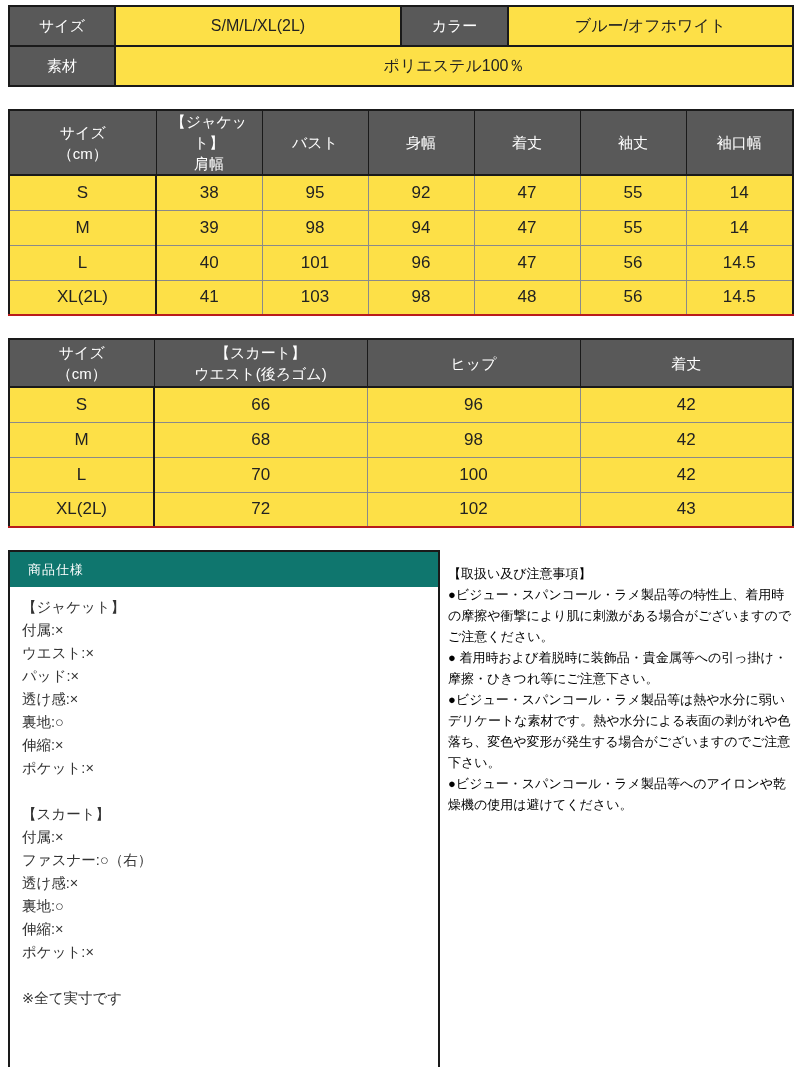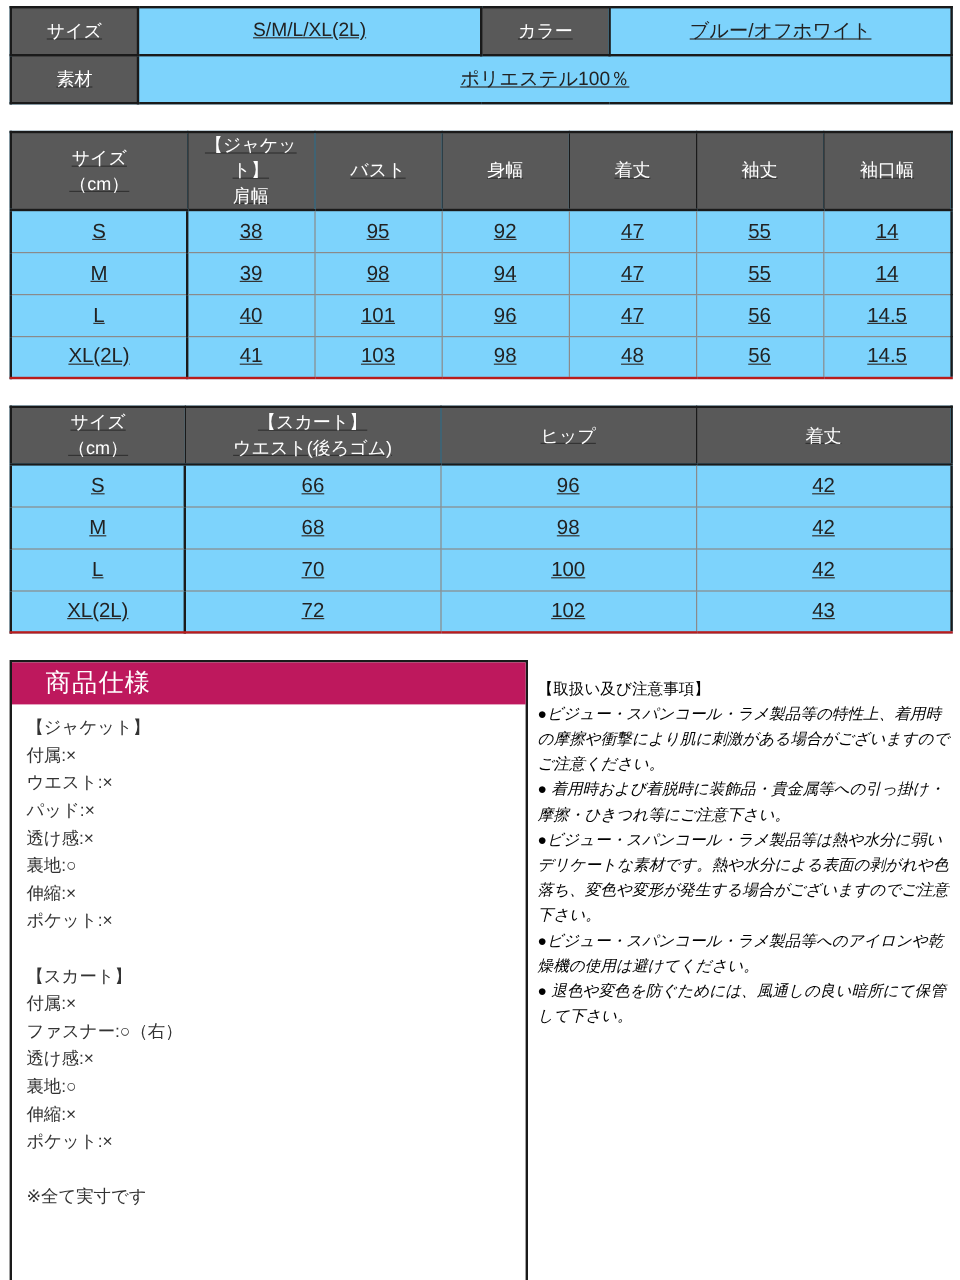--- a/index.html
+++ b/index.html
@@ -6,21 +6,21 @@
   html,body { background:#ffffff; }
   body {
     width:800px; height:1067px;
     font-family:"Liberation Sans","DejaVu Sans",sans-serif;
     color:#333333;
     position:relative;
     overflow:hidden;
   }
   .page { position:absolute; left:8px; top:5px; width:784px; }
 
-  table { border-collapse:collapse; table-layout:fixed; width:784px; background:#7dd3fc;text-decoration:underline; }
+  table { border-collapse:collapse; table-layout:fixed; width:784px; background:#fde047; }
   th, td { border:2px solid #1a1a1a; text-align:center; vertical-align:middle; overflow:hidden; }
   .dk { background:#595959; color:#ffffff; font-weight:normal; }
 
   
   .top-table { margin-bottom:22px; }
   .top-table th, .top-table td { height:40px; font-size:16px; color:#222; }
   .top-table .dk { font-size:15px; color:#fff; }
 
   
   .size-table { margin-bottom:22px; }
@@ -36,30 +36,30 @@
   .bottom { display:flex; align-items:flex-start; }
   .spec-box {
     width:432px; height:532px;
     border:2px solid #1a1a1a;
     margin-right:8px;
     background:#fff;
     flex:none;
   }
   .spec-bar {
     height:35px; line-height:35px;
-    background:#be185d; color:#ffffff;
-    font-size:21px; padding-left:28px;
+    background:#0f766e; color:#ffffff;
+    font-size:13px; padding-left:18px;
     letter-spacing:1px;
   }
   .spec-body { padding:9px 12px; font-size:14.5px; line-height:23px; color:#333; }
   .spec-line { min-height:23px; white-space:pre-wrap; }
 
   .notes { flex:1; padding-top:13px; font-size:13px; line-height:21px; color:#000000; }
   .notes-title { min-height:21px; }
-  .note-item { word-break:break-all; overflow-wrap:anywhere;font-style:italic; }
+  .note-item { word-break:break-all; overflow-wrap:anywhere; }
 </style>
 </head>
 <body>
 
 <div class="page">
 
   <table class="top-table">
     <colgroup>
         <col style="width:106px">
         <col style="width:286px">
@@ -217,17 +217,16 @@
         <div class="spec-line">※全て実寸です</div>
       </div>
     </div>
 
     <div class="notes">
       <div class="notes-title">【取扱い及び注意事項】</div>
       <div class="note-item">●ビジュー・スパンコール・ラメ製品等の特性上、着用時の摩擦や衝撃により肌に刺激がある場合がございますのでご注意ください。</div>
       <div class="note-item">● 着用時および着脱時に装飾品・貴金属等への引っ掛け・摩擦・ひきつれ等にご注意下さい。</div>
       <div class="note-item">●ビジュー・スパンコール・ラメ製品等は熱や水分に弱いデリケートな素材です。熱や水分による表面の剥がれや色落ち、変色や変形が発生する場合がございますのでご注意下さい。</div>
       <div class="note-item">●ビジュー・スパンコール・ラメ製品等へのアイロンや乾燥機の使用は避けてください。</div>
-      <div class="note-item">● 退色や変色を防ぐためには、風通しの良い暗所にて保管して下さい。</div>
     </div>
 
   </div>
 </div>
 
 </body></html>

